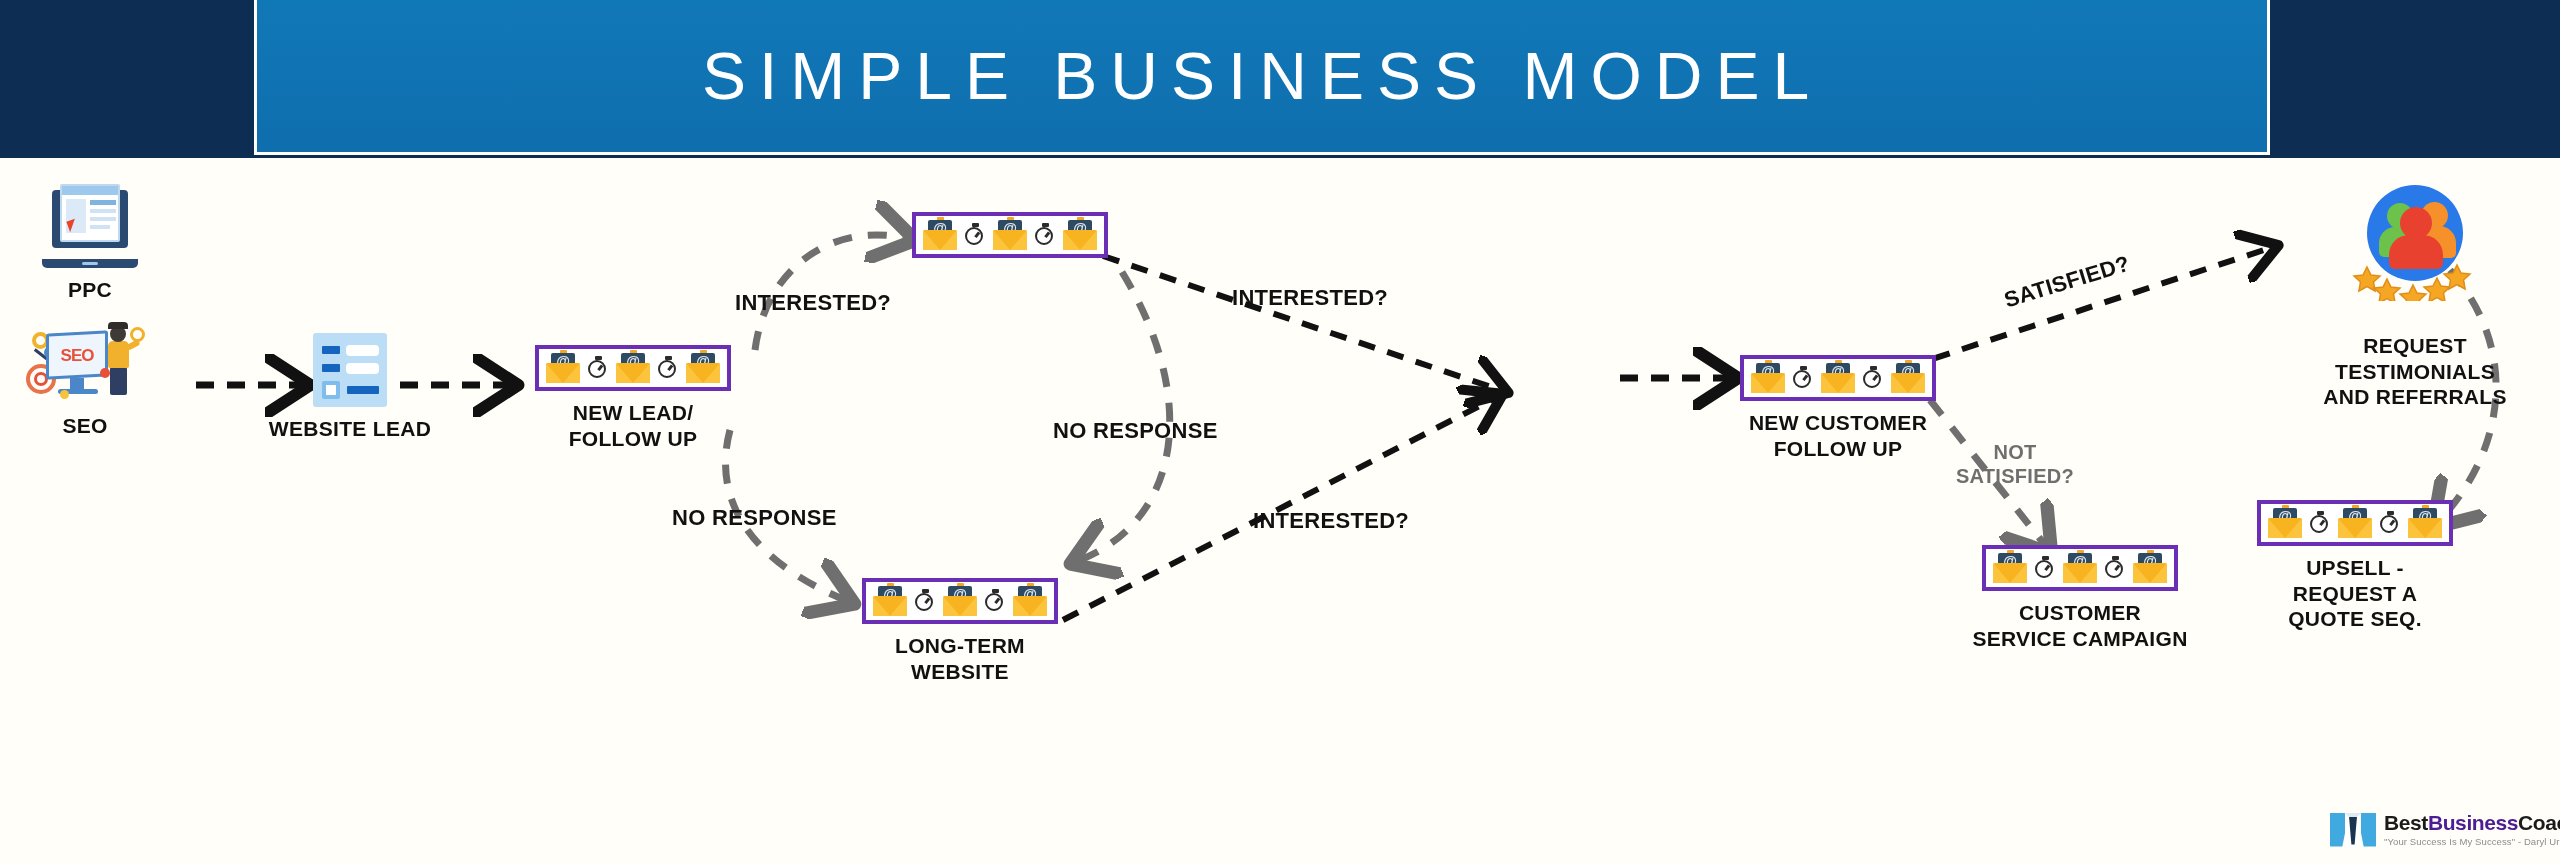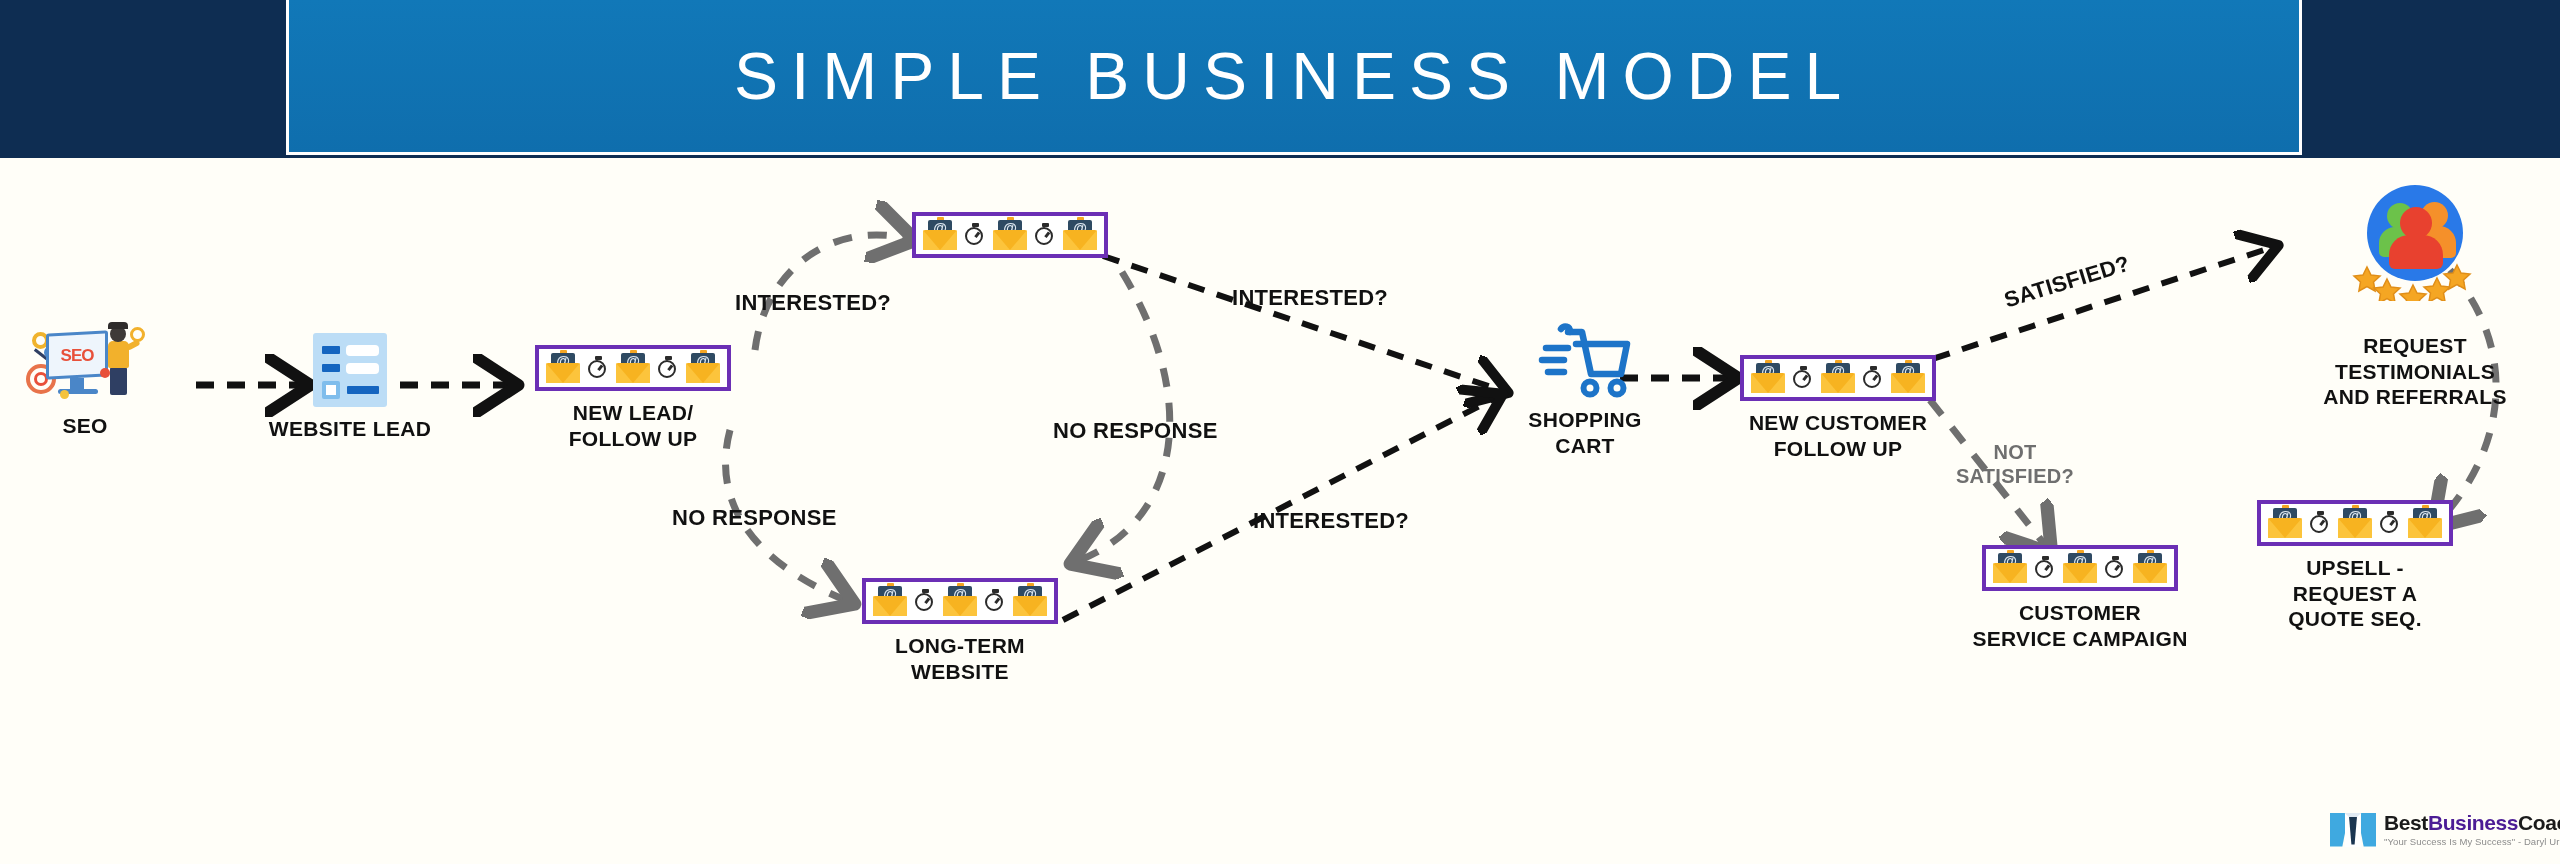--- a/index.html
+++ b/index.html
@@ -10,21 +10,21 @@
     font-family:"Liberation Sans", sans-serif;
     overflow:hidden;position:relative;
   }
   #stage{position:relative;width:2560px;height:864px;}
 
   
   .header-band{position:absolute;left:0;top:0;width:2560px;height:158px;background:#0e2d52;}
   .header-inner{position:absolute;left:254px;top:0;width:2010px;height:152px;
     background:linear-gradient(180deg,#1178b8 0%,#0f6ead 100%);
     border-left:3px solid #ffffff;border-right:3px solid #ffffff;border-bottom:3px solid #ffffff;
-    display:flex;align-items:center;justify-content:center;margin-left:32px;}
+    display:flex;align-items:center;justify-content:center;}
   .header-title{color:#ffffff;font-size:66px;letter-spacing:13px;font-weight:400;
     line-height:1;white-space:nowrap;}
 
   
   .node{position:absolute;display:flex;flex-direction:column;align-items:center;}
   .node-label{margin-top:9px;text-align:center;color:#111111;font-size:21px;
     font-weight:700;line-height:1.22;letter-spacing:.3px;white-space:pre-line;}
 
   
   .seq-box{border:4px solid #6b2fb5;background:#ffffff;padding:4px 7px;
@@ -181,20 +181,37 @@
       <path d="M1620,378 L1728,378" stroke="#111" stroke-width="7" stroke-dasharray="18,13" marker-end="url(#bk)"></path>
 
       <path d="M1905,368 L2270,248" stroke="#111" stroke-width="6" stroke-dasharray="17,13" marker-end="url(#bk)"></path>
 
       <path d="M1930,400 L2045,545" stroke="#6f6f6f" stroke-width="7" stroke-dasharray="19,16" marker-end="url(#gy)"></path>
 
       <path d="M2450,270 C2520,350 2505,450 2440,520" stroke="#6f6f6f" stroke-width="7" stroke-dasharray="19,16" marker-end="url(#gy)"></path>
     </g>
   </svg>
 
+  <div class="node" style="left:20px;top:190px;width:140px;">
+    <div class="ppc-ico">
+      <div class="screen"></div>
+      <div class="page">
+          <div class="hdr"></div>
+          <div class="col"></div>
+        <div class="l1"></div>
+          <div class="l2"></div>
+          <div class="l3"></div>
+          <div class="l4"></div>
+        </div>
+      <div class="cursor"></div>
+        <div class="base"></div>
+        <div class="notch"></div>
+    </div>
+    <div class="node-label">PPC</div>
+  </div>
 
   <div class="node" style="left:10px;top:320px;width:150px;">
     <div class="seo-ico">
       <div class="target"></div>
         <div class="target2"></div>
         <div class="dart"></div>
       <div class="gear1"></div>
         <div class="gear2"></div>
       <div class="monitor"></div>
         <div class="seotxt">SEO</div>
@@ -379,37 +396,20 @@
             <div class="body"></div>
             <div class="flapL"></div>
             <div class="flapR"></div>
           </div>
         </div>
       </div>
     <div class="node-label">LONG-TERM
 WEBSITE</div>
   </div>
 
-  <div class="node" style="left:1495px;top:322px;width:180px;">
-    <div class="cart-ico">
-      <svg viewBox="0 0 94 76" width="94" height="76">
-        <g fill="none" stroke="#1d74c8" stroke-width="6.5" stroke-linecap="round" stroke-linejoin="round">
-          <path d="M30,10 L44,10 L53,52 L83,52 L89,22 L38,22"></path>
-          <path d="M32,10 C32,4 26,3 23,7"></path>
-          <path d="M8,26 L30,26"></path>
-            <path d="M4,38 L26,38"></path>
-            <path d="M10,50 L26,50"></path>
-        </g>
-        <circle cx="52" cy="66" r="6.5" fill="none" stroke="#1d74c8" stroke-width="6"></circle>
-        <circle cx="79" cy="66" r="6.5" fill="none" stroke="#1d74c8" stroke-width="6"></circle>
-      </svg>
-    </div>
-    <div class="node-label">SHOPPING
-CART</div>
-  </div>
 
   <div class="node" style="left:1728px;top:355px;width:220px;">
     <div class="seq-box">
         <div class="seq-slot">
           <div class="env">
             <div class="tab"></div>
             <div class="card">
               <div class="at">@</div>
             </div>
             <div class="body"></div>

